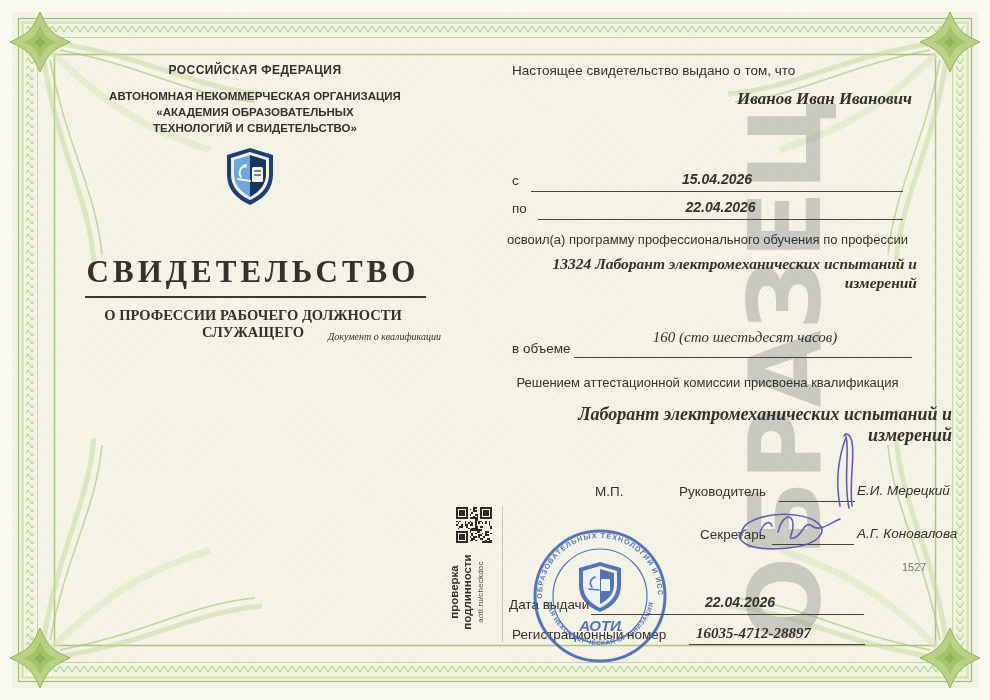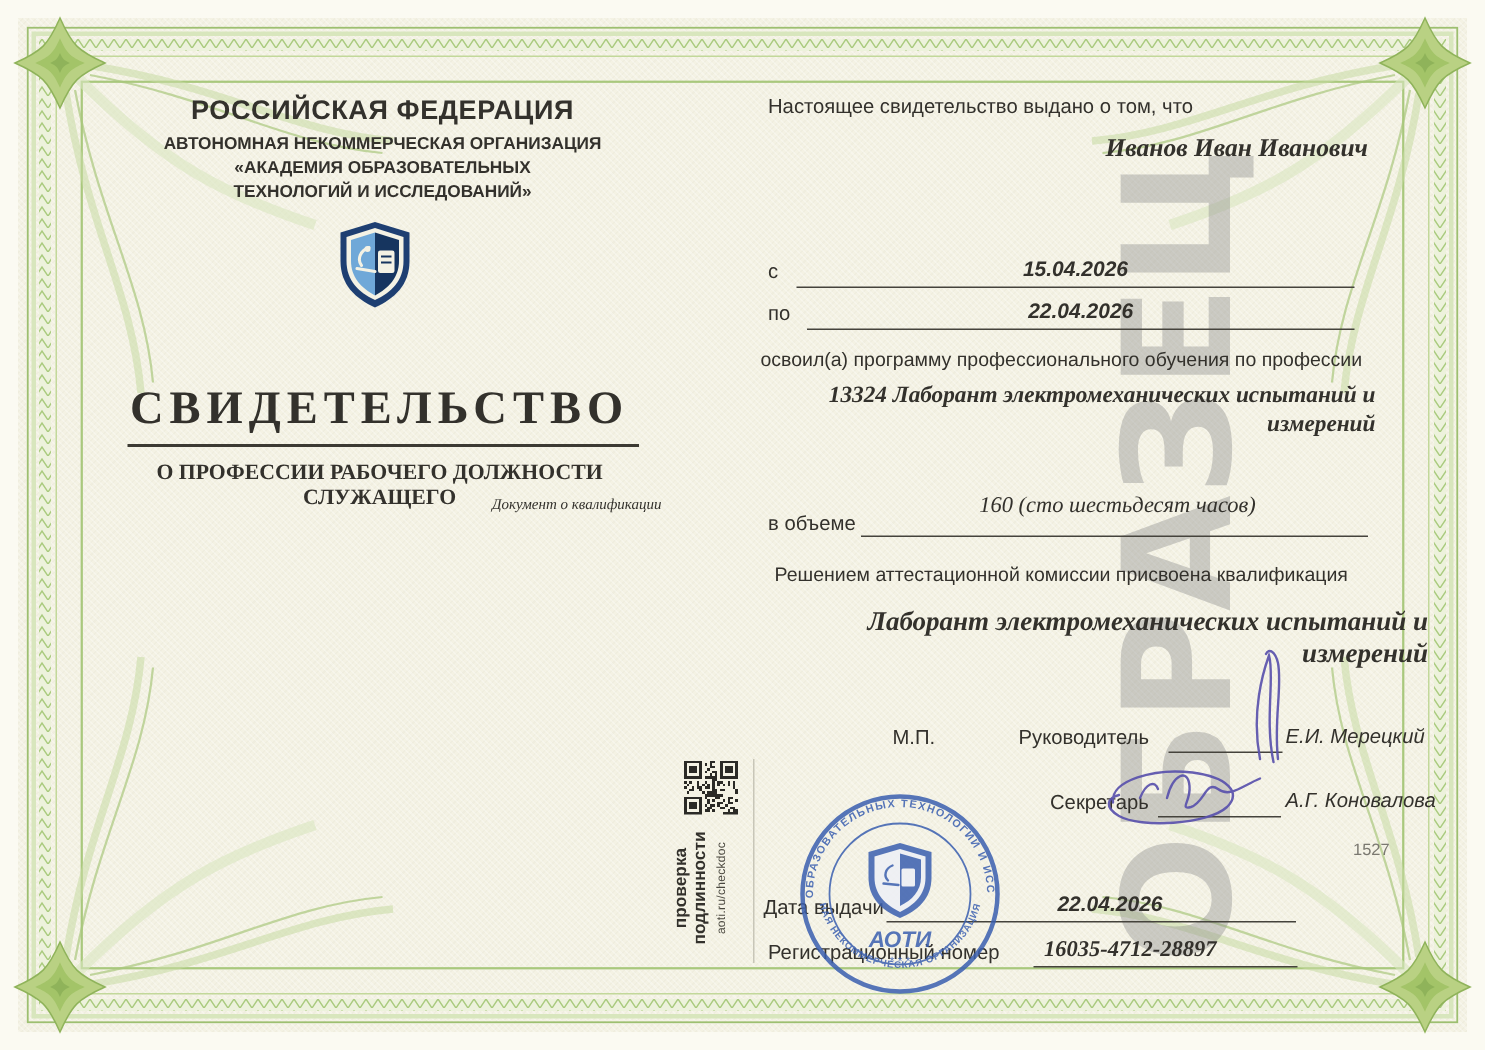--- a/index.html
+++ b/index.html
@@ -75,24 +75,24 @@
       <g transform="translate(950,658)">
           <use href="#pillow" fill="#b9d183" stroke="#8fb35a" stroke-width="1"></use>
           <use href="#pillow" transform="scale(0.55)" fill="#a3c468"></use>
           <use href="#pillow" transform="scale(0.22)" fill="#8fb35a"></use>
         </g>
     </g>
   </svg>
 
   <div class="abs watermark" style="left:485px;top:300px;width:600px;height:140px">ОБРАЗЕЦ</div>
 
-  <div class="abs ctr b" style="left:90px;top:63px;width:330px;font-size:18px;letter-spacing:.4px">РОССИЙСКАЯ ФЕДЕРАЦИЯ</div>
+  <div class="abs ctr b" style="left:90px;top:63px;width:330px;font-size:12px;letter-spacing:.4px">РОССИЙСКАЯ ФЕДЕРАЦИЯ</div>
   <div class="abs ctr b" style="left:78px;top:90px;width:354px;font-size:11.5px">АВТОНОМНАЯ НЕКОММЕРЧЕСКАЯ ОРГАНИЗАЦИЯ</div>
   <div class="abs ctr b" style="left:90px;top:106px;width:330px;font-size:11.5px">«АКАДЕМИЯ ОБРАЗОВАТЕЛЬНЫХ</div>
-  <div class="abs ctr b" style="left:90px;top:122px;width:330px;font-size:11.5px">ТЕХНОЛОГИЙ И ИССЛЕДОВАНИЙ»</div>
+  <div class="abs ctr b" style="left:90px;top:122px;width:330px;font-size:11.5px">ТЕХНОЛОГИЙ И СВИДЕТЕЛЬСТВО»</div>
 
   <svg class="abs" style="left:224px;top:147px" width="52" height="60" viewBox="0 0 52 60">
     <path d="M26,1 L49,8 V27 C49,43 39,52 26,58 C13,52 3,43 3,27 V8 Z" fill="#1e3f72"></path>
     <path d="M26,5 L45,11 V27 C45,40 37,48 26,53 C15,48 7,40 7,27 V11 Z" fill="#f4f2e4"></path>
     <path d="M26,8 L42,13 V27 C42,38 35,45 26,50 Z" fill="#16355f"></path>
     <path d="M26,8 L10,13 V27 C10,38 17,45 26,50 Z" fill="#6fa8d8"></path>
     <rect x="28" y="20" width="11" height="15" rx="1.5" fill="#f4f2e4"></rect>
     <line x1="30" y1="24" x2="37" y2="24" stroke="#16355f" stroke-width="1.2"></line>
     <line x1="30" y1="28" x2="37" y2="28" stroke="#16355f" stroke-width="1.2"></line>
     <path d="M22,18 C16,20 14,26 17,30 M14,32 L26,34" fill="none" stroke="#f4f2e4" stroke-width="2" stroke-linecap="round"></path>

